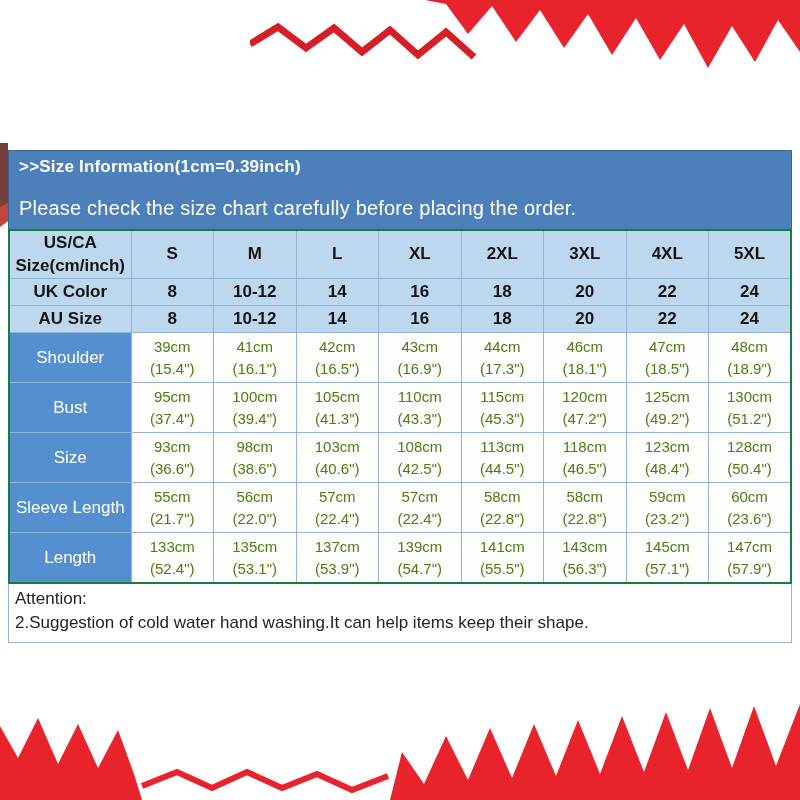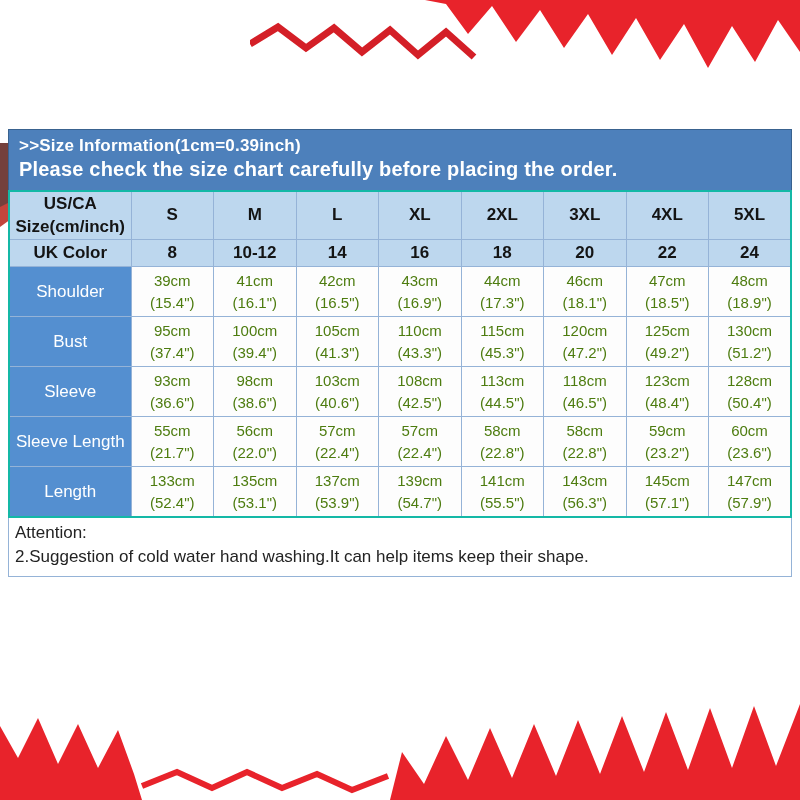--- a/index.html
+++ b/index.html
@@ -2,35 +2,35 @@
 <html><head>
 <meta charset="utf-8">
 <style>
   html,body{margin:0;padding:0;}
   body{
     width:800px;height:800px;position:relative;overflow:hidden;
     background:#ffffff;
     font-family:"Liberation Sans", sans-serif;
   }
   .deco{position:absolute;pointer-events:none;}
-  .content{position:absolute;left:8px;top:129px;width:784px;box-sizing:border-box;}
+  .content{position:absolute;left:8px;top:150px;width:784px;box-sizing:border-box;}
 
   
   .banner{
     background:#4d80bb;color:#ffffff;
     border:1px solid #39628f;border-bottom:none;
     padding:6px 0 9px 10px;box-sizing:border-box;
   }
   .banner .l1{font-size:17px;font-weight:bold;letter-spacing:.2px;}
-  .banner .l2{font-size:20px;font-weight:bold;margin-top:2px;letter-spacing:.2px;}
+  .banner .l2{font-size:20px;font-weight:normal;margin-top:20px;letter-spacing:.2px;}
 
   
   table.size-table{
     width:100%;border-collapse:collapse;table-layout:fixed;
-    border:2px solid #14b8a6;background:#fdfdfd;
+    border:2px solid #15803d;background:#fdfdfd;
   }
   col.label-col{width:122px;}
   .size-table th,.size-table td{
     border:1px solid #95b3d7;text-align:center;padding:0;overflow:hidden;
   }
   .head-row th{
     height:47px;background:#bdd7ee;color:#141414;
     font-size:17px;font-weight:bold;line-height:1.3;
   }
   .size-row th,.size-row td{
@@ -107,20 +107,31 @@
         <td>8</td>
         <td>10-12</td>
         <td>14</td>
         <td>16</td>
         <td>18</td>
         <td>20</td>
         <td>22</td>
         <td>24</td>
       </tr>
 
+      <tr class="size-row">
+        <th>AU Size</th>
+        <td>8</td>
+        <td>10-12</td>
+        <td>14</td>
+        <td>16</td>
+        <td>18</td>
+        <td>20</td>
+        <td>22</td>
+        <td>24</td>
+      </tr>
 
       <tr class="m-row">
         <th>Shoulder</th>
         <td>
             <span class="cm">39cm</span>
             <span class="in">(15.4")</span>
           </td>
         <td>
             <span class="cm">41cm</span>
             <span class="in">(16.1")</span>
@@ -181,21 +192,21 @@
             <span class="cm">125cm</span>
             <span class="in">(49.2")</span>
           </td>
         <td>
             <span class="cm">130cm</span>
             <span class="in">(51.2")</span>
           </td>
       </tr>
 
       <tr class="m-row">
-        <th>Sleeve</th>
+        <th>Size</th>
         <td>
             <span class="cm">93cm</span>
             <span class="in">(36.6")</span>
           </td>
         <td>
             <span class="cm">98cm</span>
             <span class="in">(38.6")</span>
           </td>
         <td>
             <span class="cm">103cm</span>

